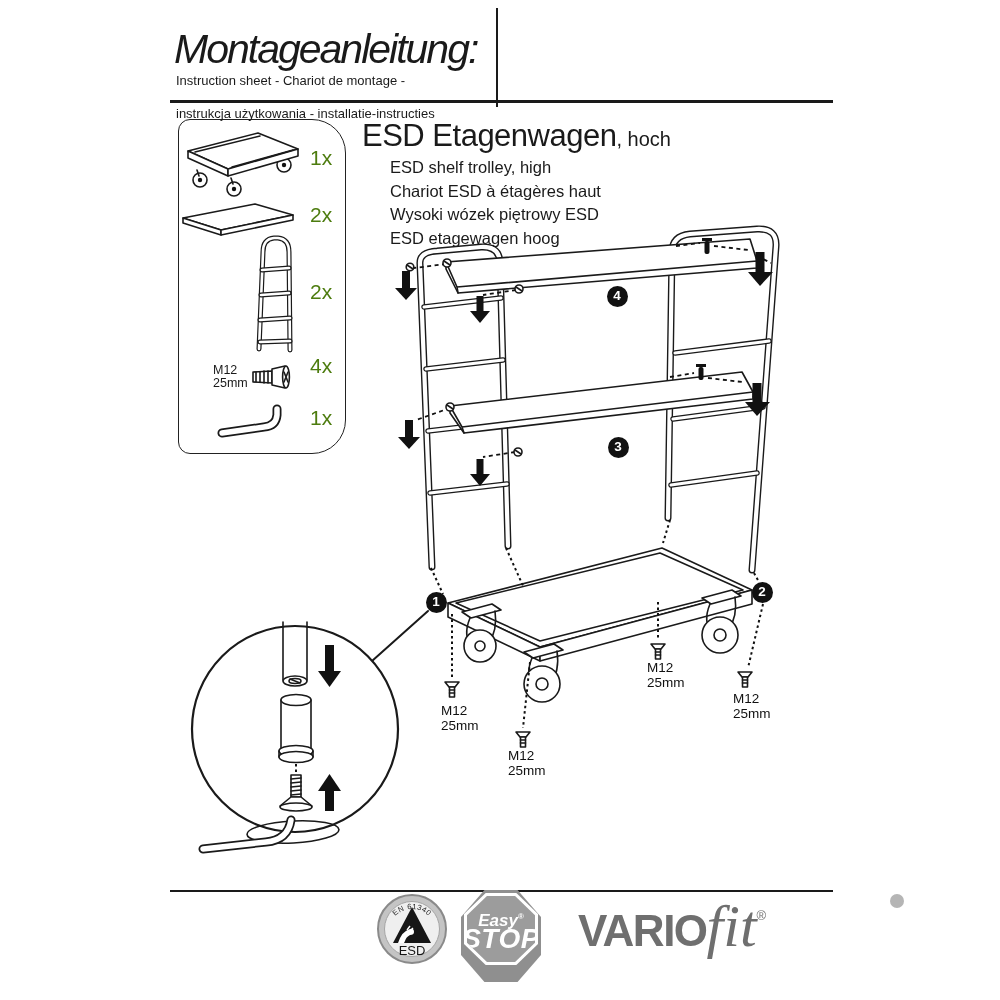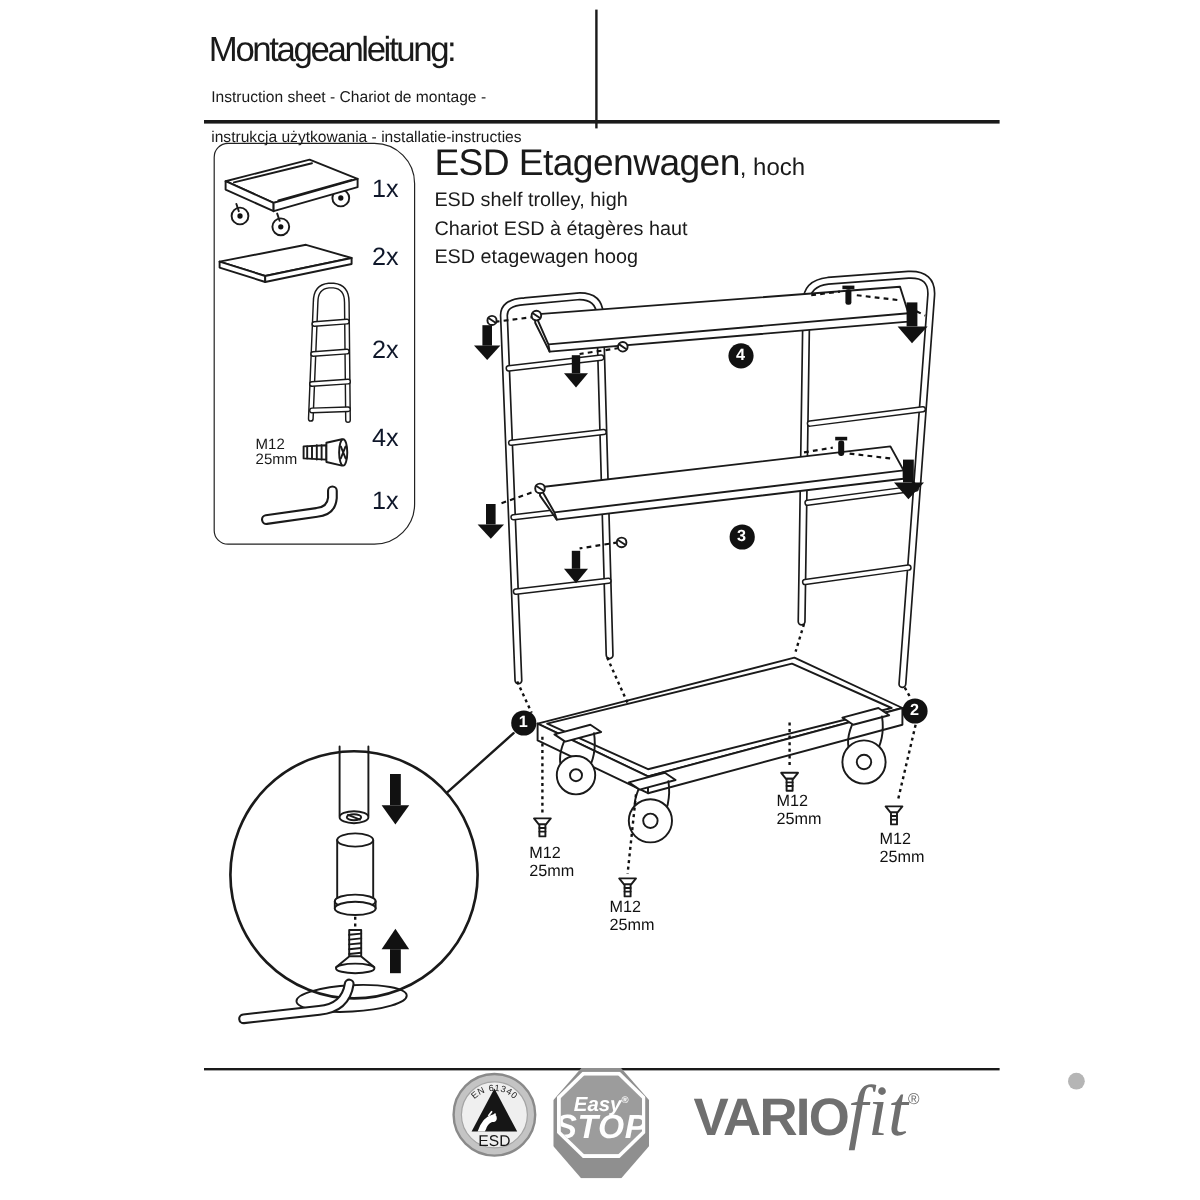--- a/index.html
+++ b/index.html
@@ -1,34 +1,34 @@
 <!DOCTYPE html>
 <html><head>
 <meta charset="utf-8">
 <style>
   html,body{margin:0;padding:0;background:#e9e9e9;}
   .page{position:relative;width:1000px;height:1000px;background:#fff;
         font-family:"Liberation Sans",sans-serif;color:#1a1a1a;overflow:hidden;margin:0 auto;}
   .abs{position:absolute;}
   
-  .mont-title{left:174px;top:26px;font-size:29px;letter-spacing:-2px;white-space:nowrap;}
+  .mont-title{left:174px;top:26px;font-size:41px;letter-spacing:-2px;white-space:nowrap;font-style:italic;}
   .sub1{left:176px;top:73px;font-size:13px;}
   .sub2{left:176px;top:106px;font-size:13px;}
   .vdiv{left:496px;top:8px;width:2px;height:99px;background:#1a1a1a;}
   .hrule{left:170px;top:100px;width:663px;height:3px;background:#1a1a1a;}
   .partnos{left:510px;top:27px;font-size:17.5px;line-height:23.5px;white-space:nowrap;}
   
   .ptitle{left:362px;top:118px;white-space:nowrap;}
   .ptitle .big{font-size:31px;letter-spacing:-0.5px;}
   .ptitle .big-suffix{font-size:20px;margin-top:33px;}
-  .ptitle .lang{font-size:16.5px;line-height:19.5px;margin-top:4px;}
+  .ptitle .lang{font-size:16.5px;line-height:19.5px;margin-top:4px;margin-left:28px;}
   
   .parts-box{left:178px;top:119px;width:166px;height:333px;border:1.7px solid #222;
              border-radius:12px 34px 34px 12px;}
-  .qty{font-size:21px;color:#0f172a;text-align:center;}
+  .qty{font-size:21px;color:#4d7c0f;text-align:center;}
   .pm12{left:213px;top:364px;font-size:12.5px;line-height:13px;}
   
   .m12{font-size:13.5px;line-height:15px;color:#111;}
   .callout{width:21px;height:21px;border-radius:50%;background:#111;color:#fff;
            display:flex;align-items:center;justify-content:center;
            font-size:13.5px;font-weight:bold;line-height:1;}
   
   .frule{left:170px;top:890px;width:663px;height:2.2px;background:#1a1a1a;}
   .oct{clip-path:polygon(29.3% 0,70.7% 0,100% 29.3%,100% 70.7%,70.7% 100%,29.3% 100%,0 70.7%,0 29.3%);}
   .easy-outer{left:461px;top:890px;width:80px;height:92px;background:#8f8f8f;}
@@ -68,20 +68,21 @@
   <div class="abs txt mont-title">Montageanleitung:</div>
   <div class="abs txt sub1">Instruction sheet - Chariot de montage  -</div>
   <div class="abs txt sub2">instrukcja użytkowania - installatie-instructies</div>
   <div class="abs vdiv"></div>
   <div class="abs hrule"></div>
 
   <div class="abs txt ptitle">
     <div><span class="big">ESD Etagenwagen</span><span class="big-suffix">, hoch</span></div>
     <div class="lang">ESD shelf trolley, high</div>
     <div class="lang">Chariot ESD à étagères haut</div>
+    <div class="lang">Wysoki wózek piętrowy ESD</div>
     <div class="lang">ESD etagewagen hoog</div>
   </div>
 
   <div class="abs parts-box"></div>
   <div class="abs txt qty" style="left:310px;top:146px;">1x</div>
   <div class="abs txt qty" style="left:310px;top:203px;">2x</div>
   <div class="abs txt qty" style="left:310px;top:280px;">2x</div>
   <div class="abs txt qty" style="left:310px;top:354px;">4x</div>
   <div class="abs txt qty" style="left:310px;top:406px;">1x</div>
   <div class="abs txt pm12">

